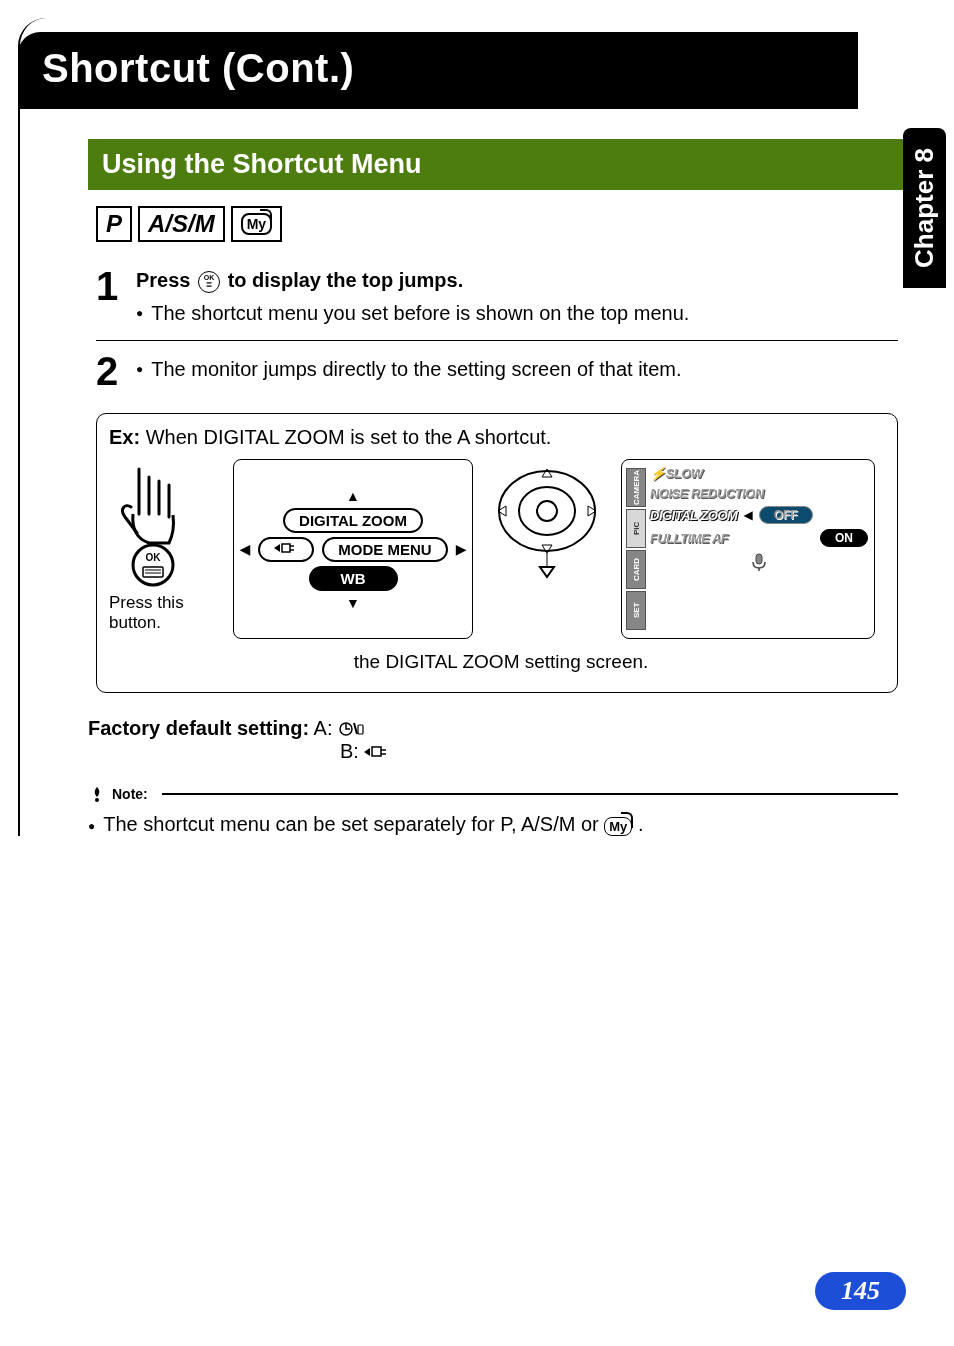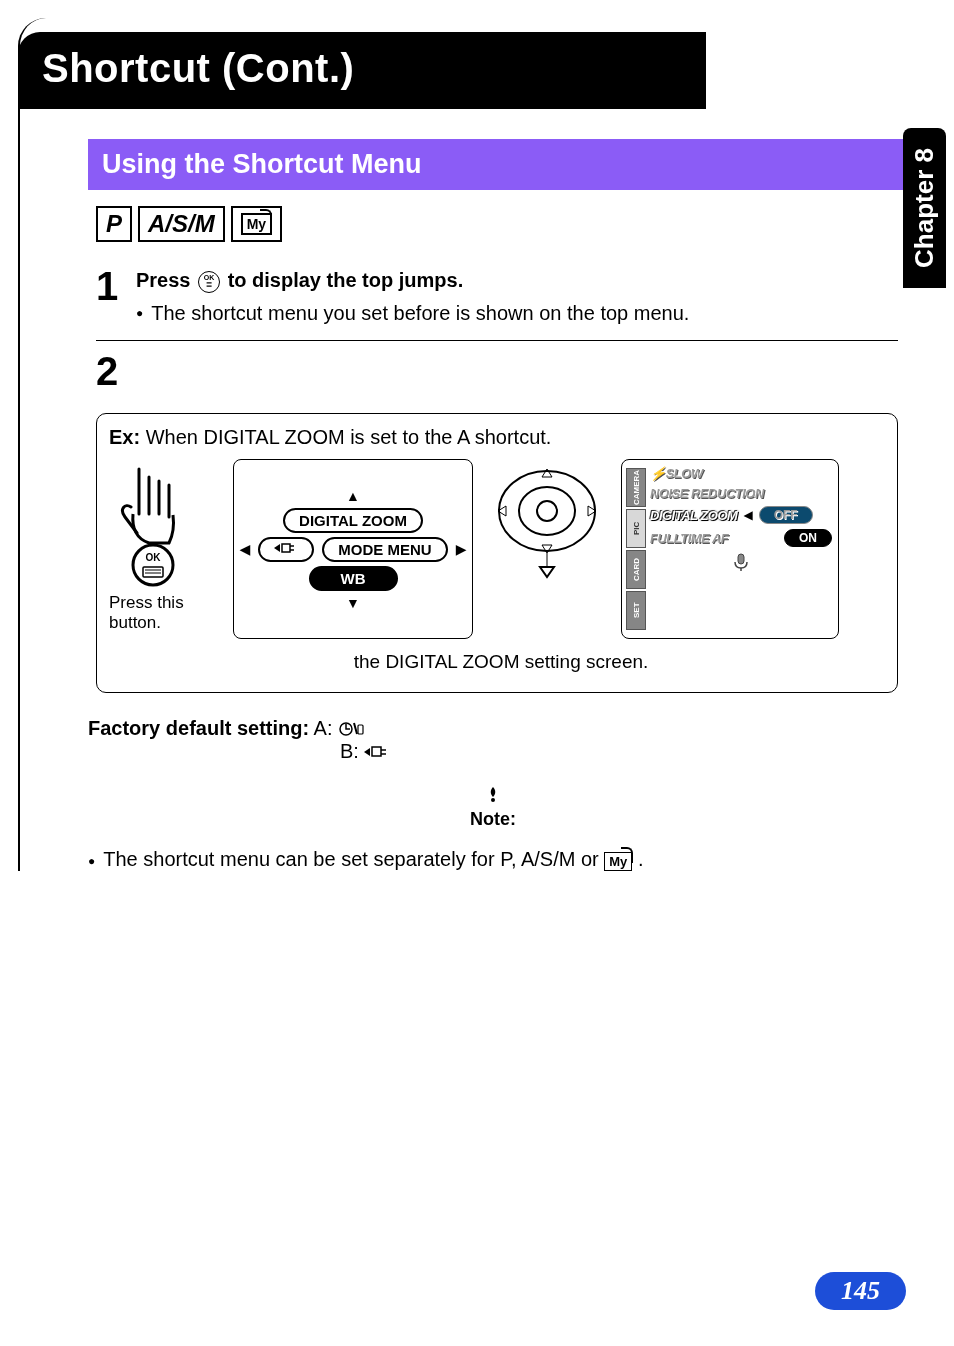--- a/index.html
+++ b/index.html
@@ -23,31 +23,31 @@
   }
   .title-bar {
     background: #000;
     color: #fff;
     border-top-left-radius: 22px;
     border-bottom-right-radius: 0;
     padding: 14px 24px 18px 24px;
     margin-left: -2px;
     margin-right: -36px;
     padding-right: 80px;
-    width: 688px;
+    width: 840px;
   }
   .title-bar h1 {
     font-size: 40px;
     font-weight: 900;
     font-family: Arial Black, Arial, sans-serif;
     letter-spacing: 0.5px;
   }
   .content { padding: 30px 20px 0 76px; }
   .section-heading {
-    background: #8b5cf6;
+    background: #4d7c0f;
     color: #fff;
     font-size: 27px;
     font-weight: bold;
     padding: 10px 14px;
     margin-bottom: 16px;
     margin-left: -8px;
     margin-right: -8px;
   }
   .mode-row {
     display: flex;
@@ -117,21 +117,21 @@
     padding: 2px 14px; font-weight: 900; font-size: 15px;
     font-family: Arial Black, Arial, sans-serif;
     background: #fff;
     white-space: nowrap;
   }
   .pill.wb { background: #000; color: #fff; padding: 2px 30px; }
   .mid-row { display: flex; align-items: center; gap: 8px; }
   .nav-tri { font-size: 14px; }
   .pad-col { display: flex; flex-direction: column; align-items: center; width: 120px; }
   .lcd-box {
-    border: 1.5px solid #000; border-radius: 8px; width: 218px; height: 180px;
+    border: 1.5px solid #000; border-radius: 8px; width: 254px; height: 180px;
     position: relative; padding: 6px 6px 6px 28px;
     display: flex; flex-direction: column; gap: 5px;
     font-family: Arial, sans-serif;
   }
   .lcd-side {
     position: absolute; left: 4px; top: 8px; bottom: 8px; width: 20px;
     display: flex; flex-direction: column; gap: 2px;
   }
   .lcd-tab {
     flex: 1; background: #868686; color: #fff;
@@ -159,23 +159,22 @@
     text-align: center; font-size: 19px; margin-top: 10px;
     line-height: 1.4;
   }
   .factory {
     font-size: 20px; margin-top: 24px; margin-left: -8px;
   }
   .factory .bold { font-weight: bold; }
   .factory-line { margin-left: 244px; font-size: 20px; }
   .note-head {
     display: flex; align-items: center; gap: 6px;
-    font-size: 18px; font-weight: bold; margin-top: 22px;
+    font-size: 14px; font-weight: bold; margin-top: 22px;
     margin-left: -8px;
-    flex-direction: column;
   }
   .note-head::after {
     content: ""; flex: 1; border-top: 2px solid #000; margin-left: 8px;
   }
   .note-body { font-size: 20px; margin-top: 10px; margin-left: -8px; display:flex; gap:8px;}
   .note-body::before { content:"●"; font-size:12px; margin-top:6px; }
   .chapter-tab {
     position: absolute;
     right: 8px; top: 128px;
     background: #000; color: #fff;
@@ -186,21 +185,21 @@
   }
   .page-num {
     position: absolute; right: 48px; bottom: 36px;
     background: #1d4ed8; color: #fff;
     border-radius: 22px;
     padding: 4px 26px;
     font-size: 26px; font-weight: 900; font-style: italic;
     font-family: "Times New Roman", serif;
   }
   .my-icon {
-    border: 2px solid #000; border-radius: 0;
+    border: 2px solid #000; border-radius: 8px;
     font-size: 14px; padding: 1px 4px;
     font-weight: bold; font-style: normal;
     position: relative;
     display: inline-flex;
     align-items: center;
   }
   .my-icon::after {
     content: "";
     position: absolute;
     right: -2px; top: -6px;
@@ -245,20 +244,23 @@
         </div>
         <div class="bullet">
             <span>The shortcut menu you set before is shown on the top menu.</span>
           </div>
       </div>
     </div>
 
     <div class="step">
       <div class="step-num">2</div>
       <div class="step-body">
+        <div class="bullet">
+            <span>The monitor jumps directly to the setting screen of that item.</span>
+          </div>
       </div>
     </div>
 
     <div class="example-box">
       <div class="ex-title">
         <span class="bold">Ex:</span>
         <span>When DIGITAL ZOOM is set to the A shortcut.</span>
       </div>
 
       <div class="diagram-row">

